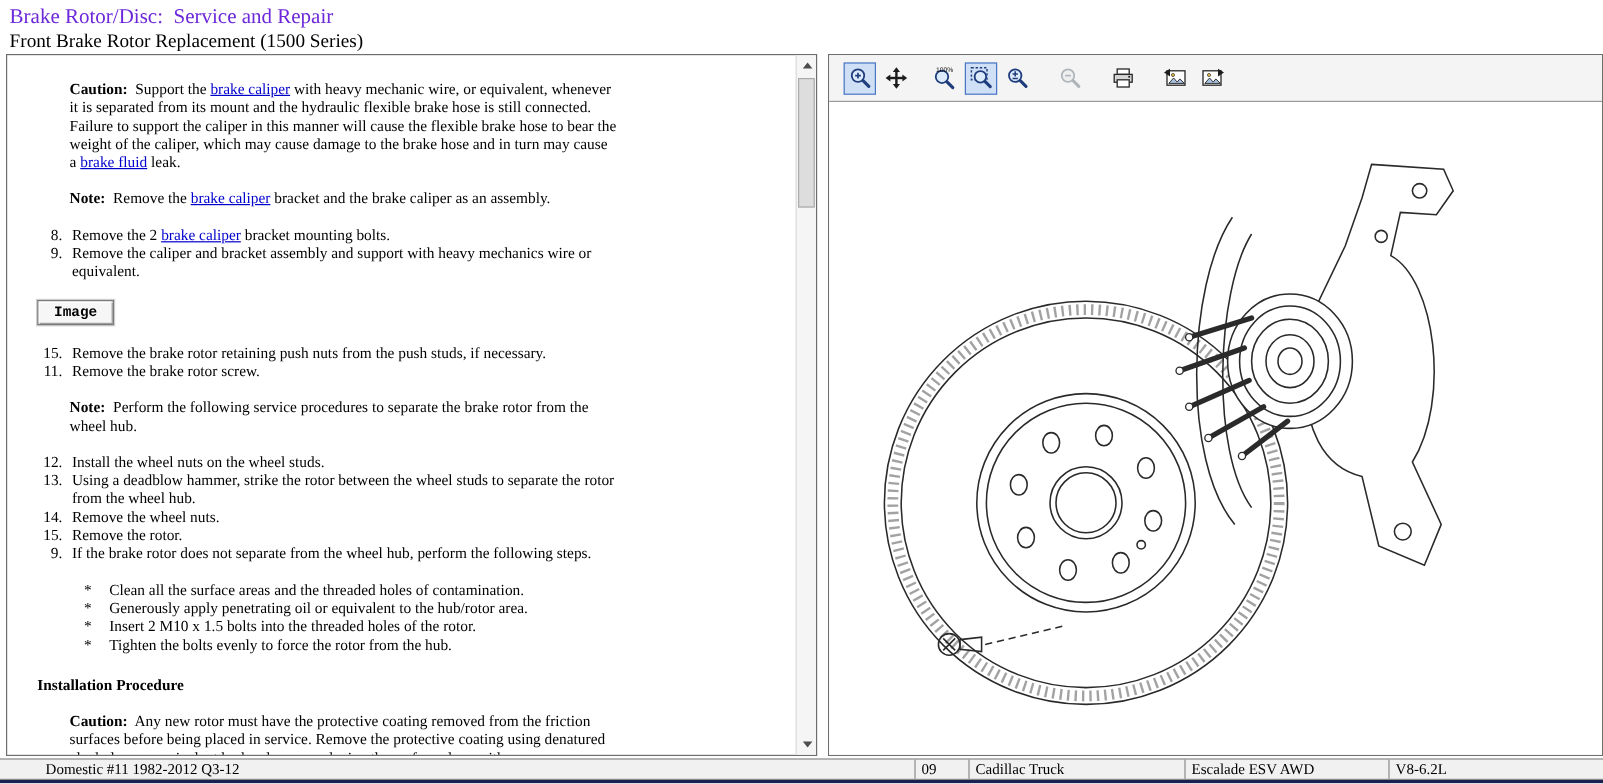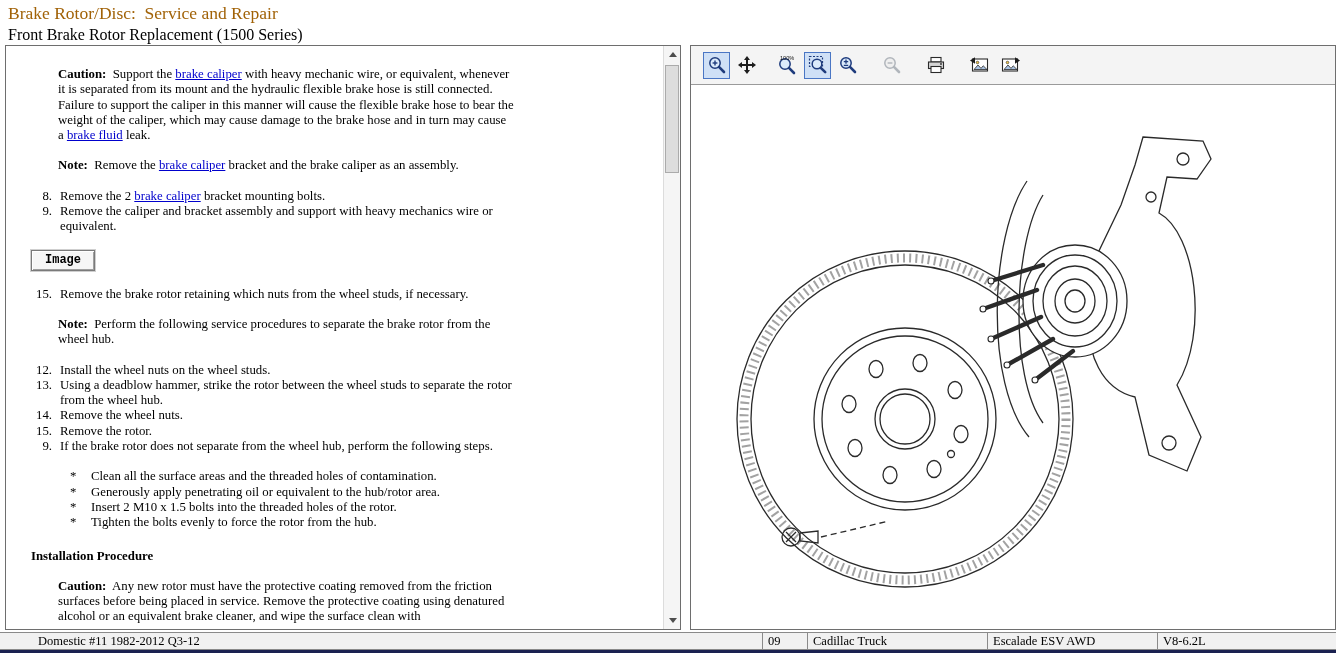--- a/index.html
+++ b/index.html
@@ -4,21 +4,21 @@
 <style>
   * { margin:0; padding:0; box-sizing:border-box; }
   html,body { background:#ffffff; }
   .screen {
     position:relative; width:1336px; height:653px; background:#ffffff;
     font-family:"Liberation Serif", serif; color:#000; overflow:hidden;
   }
 
   
   .hdr { position:absolute; left:0; top:0; width:100%; height:45px; background:#fff; padding:3px 0 0 8px; }
-  .hdr .title { font-size:17.5px; color:#a16207; }
+  .hdr .title { font-size:17.5px; color:#6d28d9; }
   .hdr .subtitle { font-size:16px; margin-top:2px; }
 
   
   .doc-panel {
     position:absolute; left:5px; top:45px; width:676px; height:585px;
     background:#fff; border:1px solid #6e6e6e; overflow:hidden;
   }
   .doc-content {
     position:absolute; left:0; top:0; right:18px; bottom:0;
     padding:21px 0 0 0; overflow:hidden;
@@ -111,21 +111,25 @@
         </div>
       </div>
 
       <div class="img-btn-row">
         <button class="img-btn">Image</button>
       </div>
 
       <div class="list">
         <div class="li">
           <span class="num">15.</span>
-          <span class="txt"><span>Remove the brake rotor retaining which nuts from the wheel studs, if necessary.</span></span>
+          <span class="txt"><span>Remove the brake rotor retaining push nuts from the push studs, if necessary.</span></span>
+        </div>
+        <div class="li">
+          <span class="num">11.</span>
+          <span class="txt"><span>Remove the brake rotor screw.</span></span>
         </div>
       </div>
 
       <p class="indent-block"><span class="b">Note:</span><span>&nbsp; Perform the following service procedures to separate the brake rotor from the wheel hub.</span></p>
 
       <div class="list">
         <div class="li">
           <span class="num">12.</span>
           <span class="txt"><span>Install the wheel nuts on the wheel studs.</span></span>
         </div>

